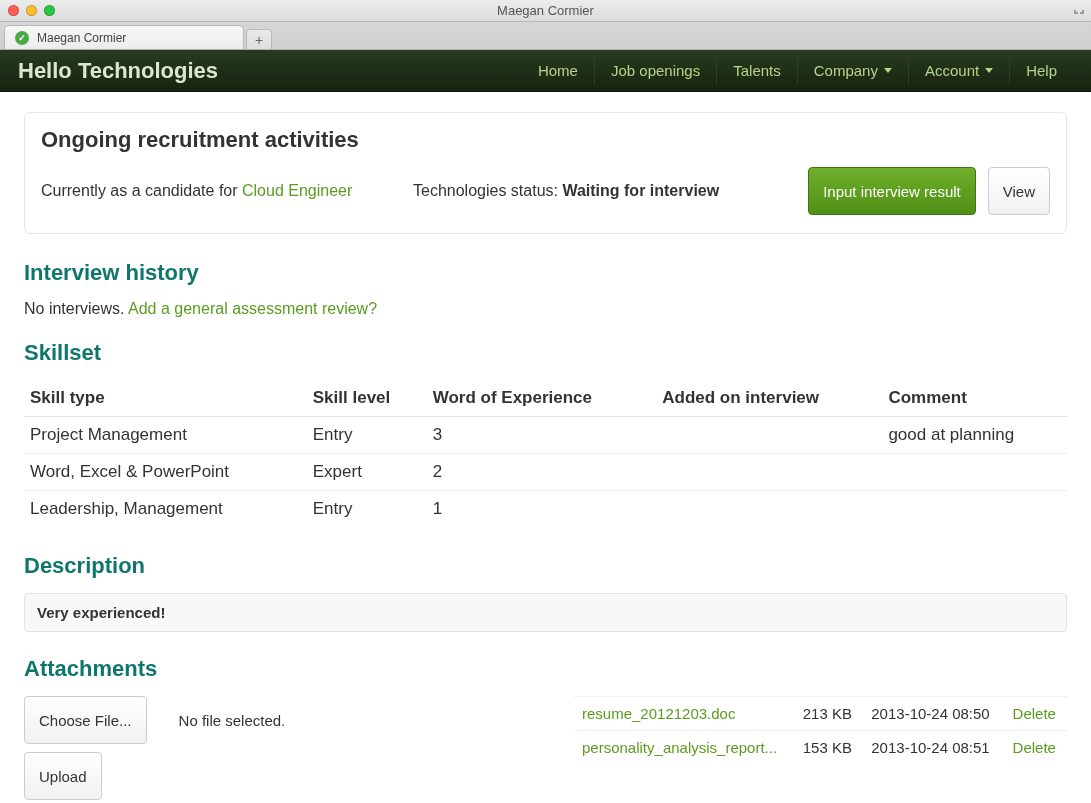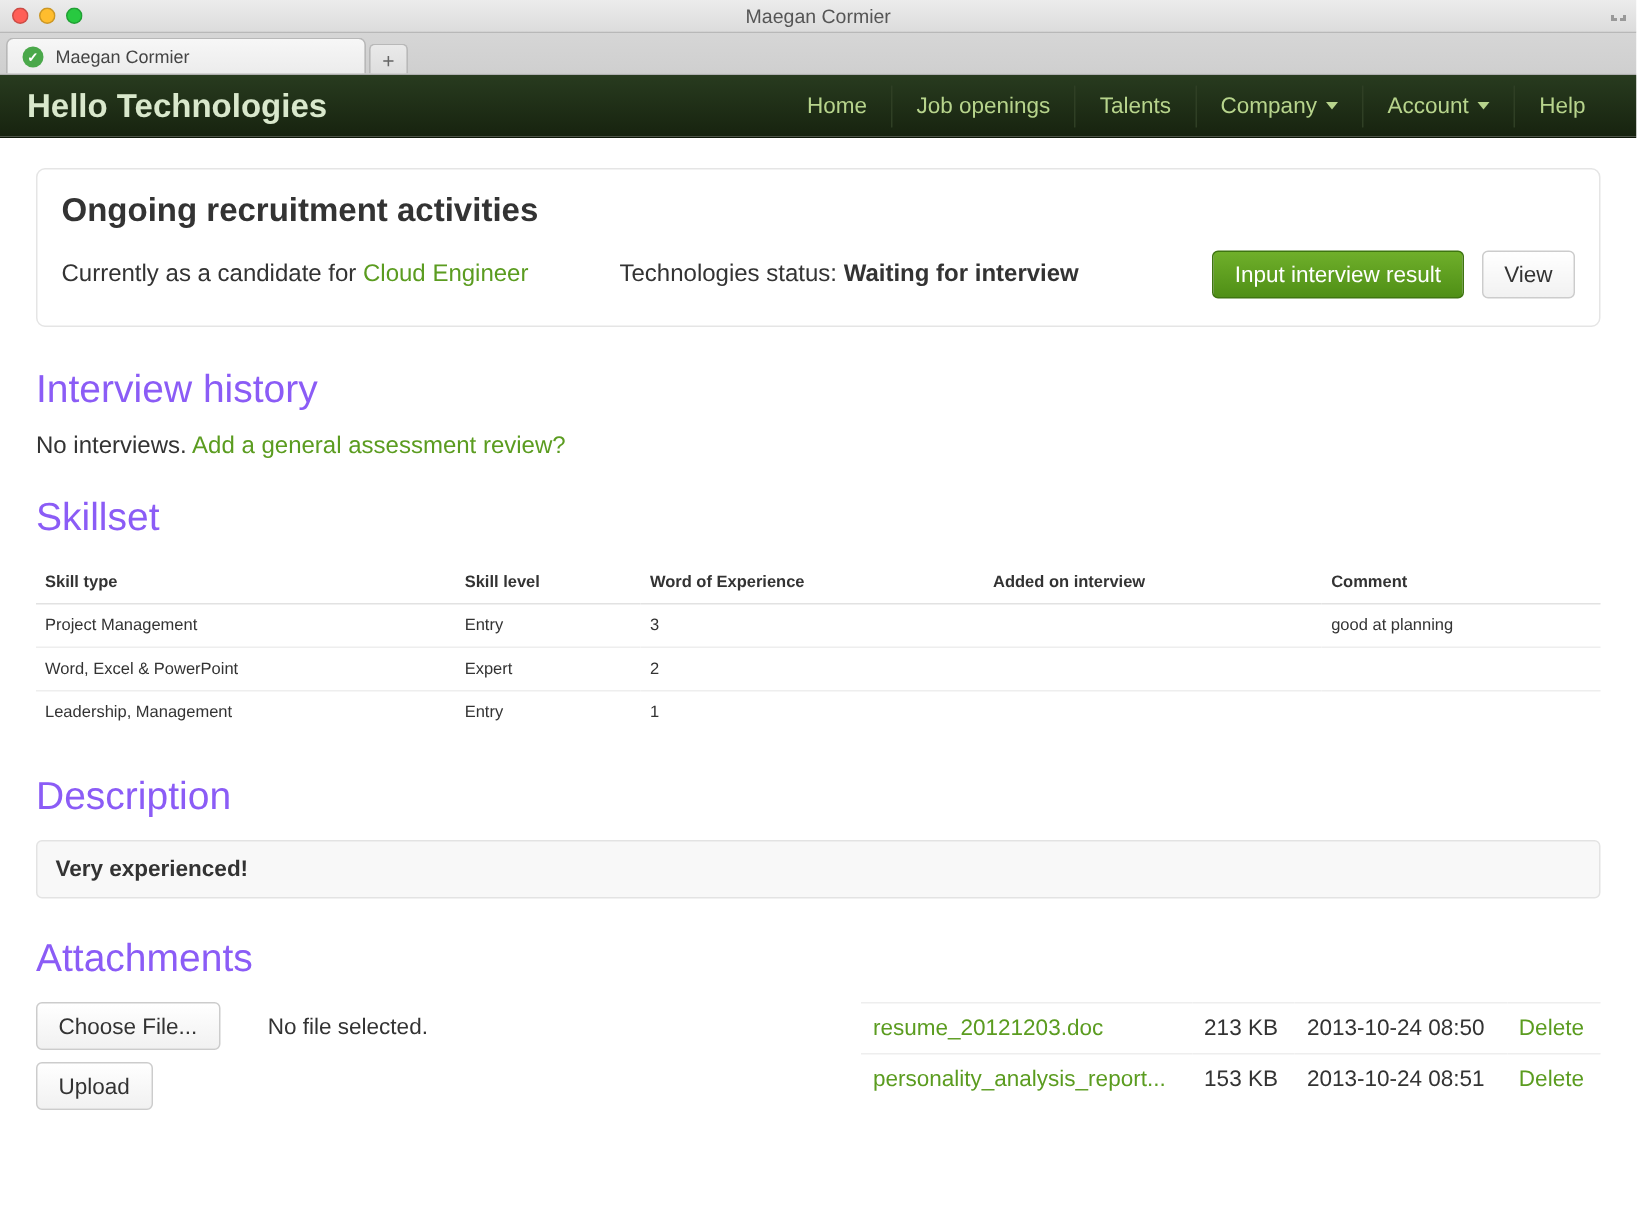--- a/index.html
+++ b/index.html
@@ -94,37 +94,37 @@
   .panel-title { font-size:22px; font-weight:bold; color:#333; margin-bottom:14px; }
 
   .panel-row { display:flex; align-items:center; gap:12px; }
   .panel-row .left-text { flex:0 0 360px; font-size:16px; }
   .panel-row .mid-text  { flex:1; font-size:16px; }
   a.link { color:#5b9c20; text-decoration:none; }
   .strong { font-weight:bold; }
 
   .btn {
     display:inline-flex; align-items:center; justify-content:center;
-    height:32px; padding:0 14px; font-size:15px;
+    height:48px; padding:0 14px; font-size:15px;
     border-radius:4px; cursor:pointer;
     border:1px solid #ccc; background:linear-gradient(#fff,#f1f1f1);
     color:#333;
   }
   .btn-primary {
     background: linear-gradient(#6faf2a, #4f8f16);
     border:1px solid #3e7510;
     color:#fff;
   }
 
-  h2.section { font-size:26px; font-weight:normal; color:#8b5cf6; margin: 8px 0 14px 0; }
+  h2.section { font-size:22px; font-weight:bold; color:#0f766e; margin: 8px 0 14px 0; }
 
   .muted-line { font-size:16px; color:#333; margin-bottom: 22px; }
 
   
-  table.skill { width:100%; border-collapse:collapse; font-size:11px; }
+  table.skill { width:100%; border-collapse:collapse; font-size:17px; }
   table.skill th { text-align:left; font-weight:bold; padding:8px 6px; border-bottom:1px solid #e2e2e2; }
   table.skill td { padding:8px 6px; border-top:1px solid #eee; }
 
   .desc-box {
     border:1px solid #e3e3e3;
     background:#f8f8f8;
     border-radius:4px;
     padding:10px 12px;
     font-weight:bold;
     font-size:15px;

